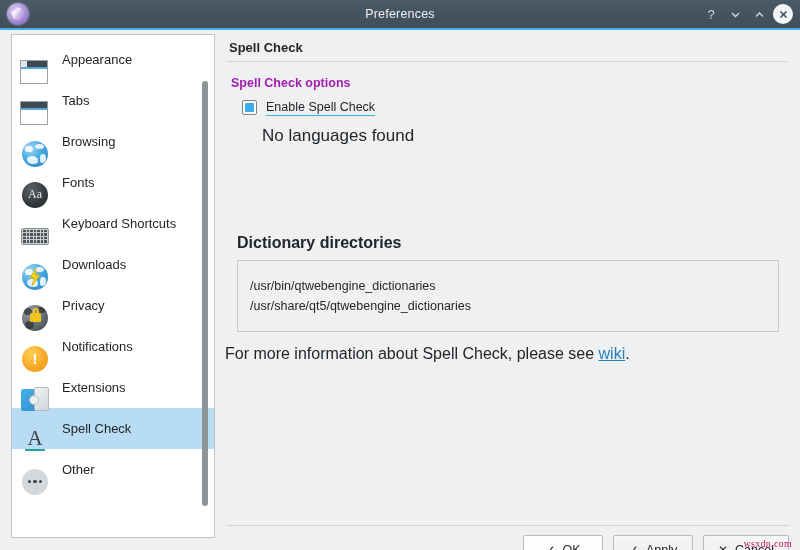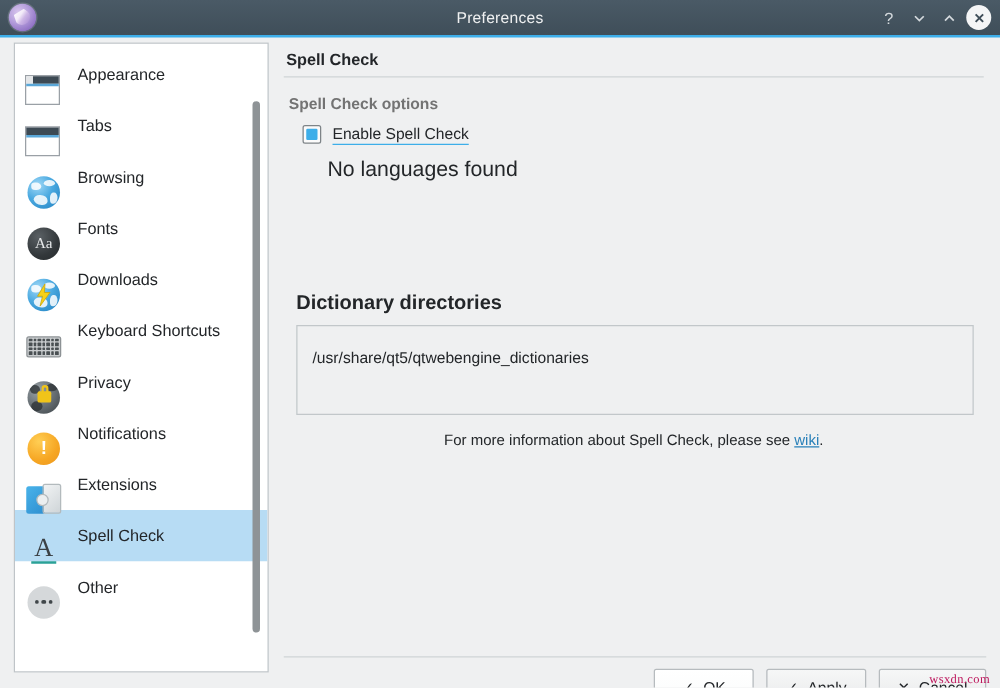--- a/index.html
+++ b/index.html
@@ -383,21 +383,21 @@
     padding: 6px 4px 6px 4px;
   }
   .title-rule {
     height: 1px;
     background: #cfd3d6;
     margin: 0 2px 14px 2px;
   }
   .group-title {
     font-size: 12.5px;
     font-weight: bold;
-    color: #737373;
+    color: #a21caf;
     margin: 0 0 10px 6px;
   }
   .check-row {
     display: flex;
     margin-left: 17px;
   }
   .checkbox {
     width: 15px; height: 15px;
     border: 1px solid #7e8488;
     border-radius: 2px;
@@ -438,22 +438,22 @@
     box-sizing: border-box;
     padding: 16px 0 0 12px;
   }
   .dict-line {
     font-size: 12.5px;
     color: #232629;
     line-height: 1.55;
   }
   .info-line {
     margin-top: 13px;
-    text-align: center;
-    font-size: 12px;
+    text-align: left;
+    font-size: 16px;
     color: #232629;
   }
   .wiki-link {
     color: #2980b9;
     text-decoration: underline;
     cursor: pointer;
   }
 
   
   .footer-rule {
@@ -559,75 +559,75 @@
               </div>
           </div>
           <div class="side-label">Browsing</div>
         </div>
 
         <div class="side-item">
           <div class="sicon">
               <div class="ico-fonts">Aa</div>
             </div>
           <div class="side-label">Fonts</div>
+        </div>
+
+        <div class="side-item">
+          <div class="sicon">
+            <div class="ico-keyboard">
+              <i></i>
+                <i></i>
+                <i></i>
+                <i></i>
+                <i></i>
+                <i></i>
+                <i></i>
+              <i></i>
+                <i></i>
+                <i></i>
+                <i></i>
+                <i></i>
+                <i></i>
+                <i></i>
+              <i></i>
+                <i></i>
+                <i></i>
+                <i></i>
+                <i></i>
+                <i></i>
+                <i></i>
+              <i></i>
+                <i></i>
+                <i></i>
+                <i></i>
+                <i></i>
+                <i></i>
+                <i></i>
+            </div>
+          </div>
+          <div class="side-label">Keyboard Shortcuts</div>
         </div>
 
         <div class="side-item">
           <div class="sicon">
             <div class="ico-globe">
               <i class="land l1"></i>
                 <i class="land l2"></i>
                 <i class="land l3"></i>
                 <i class="land l4"></i>
               <div class="ico-dl-bolt">
                 <svg width="14" height="18" viewBox="0 0 14 18">
                     <path d="M8 0 L2 10 L6 10 L4 18 L12 7 L7.5 7 Z" fill="#f7d117" stroke="#c9a400" stroke-width="0.6"></path>
                   </svg>
               </div>
             </div>
           </div>
           <div class="side-label">Downloads</div>
         </div>
 
-        <div class="side-item">
-          <div class="sicon">
-            <div class="ico-keyboard">
-              <i></i>
-                <i></i>
-                <i></i>
-                <i></i>
-                <i></i>
-                <i></i>
-                <i></i>
-              <i></i>
-                <i></i>
-                <i></i>
-                <i></i>
-                <i></i>
-                <i></i>
-                <i></i>
-              <i></i>
-                <i></i>
-                <i></i>
-                <i></i>
-                <i></i>
-                <i></i>
-                <i></i>
-              <i></i>
-                <i></i>
-                <i></i>
-                <i></i>
-                <i></i>
-                <i></i>
-                <i></i>
-            </div>
-          </div>
-          <div class="side-label">Keyboard Shortcuts</div>
-        </div>
-
 
         <div class="side-item">
           <div class="sicon">
             <div class="ico-privacy">
               <i class="pland p1"></i>
                 <i class="pland p2"></i>
                 <i class="pland p3"></i>
               <div class="shackle"></div>
                 <div class="lock"></div>
             </div>
@@ -689,20 +689,21 @@
         <div class="checkbox">
           <div class="fill"></div>
         </div>
         <div class="check-label">Enable Spell Check</div>
       </div>
 
       <div class="sub-note">No languages found</div>
 
       <div class="dict-title">Dictionary directories</div>
       <div class="dict-box">
+        <div class="dict-line">/usr/bin/qtwebengine_dictionaries</div>
         <div class="dict-line">/usr/share/qt5/qtwebengine_dictionaries</div>
       </div>
 
       <div class="info-line">
         <span>For more information about Spell Check, please see </span><span class="wiki-link">wiki</span><span>.</span>
       </div>
     </div>
 
     <div class="footer-rule"></div>
 

